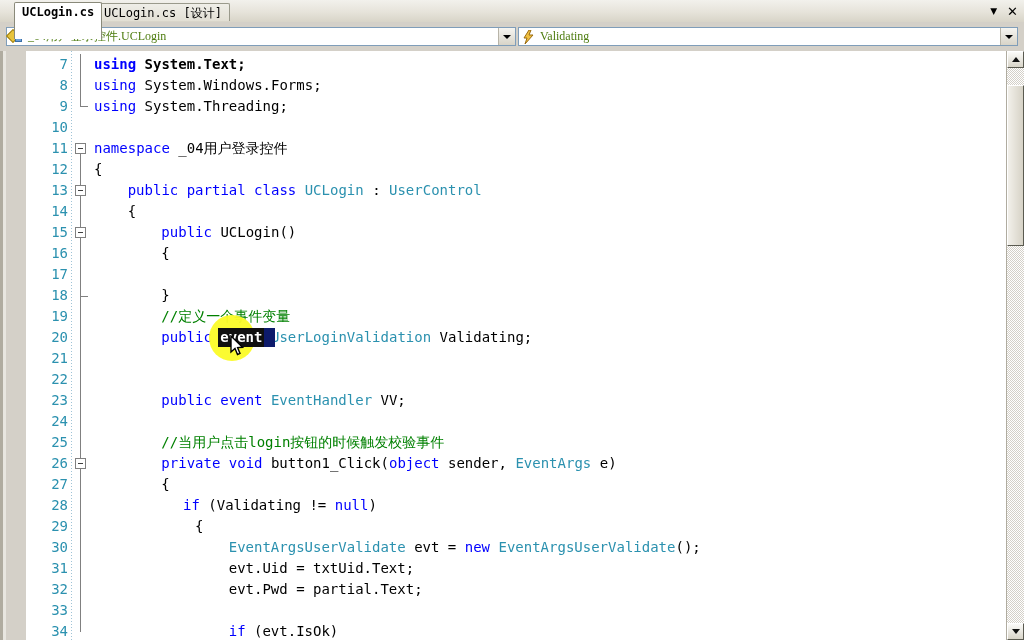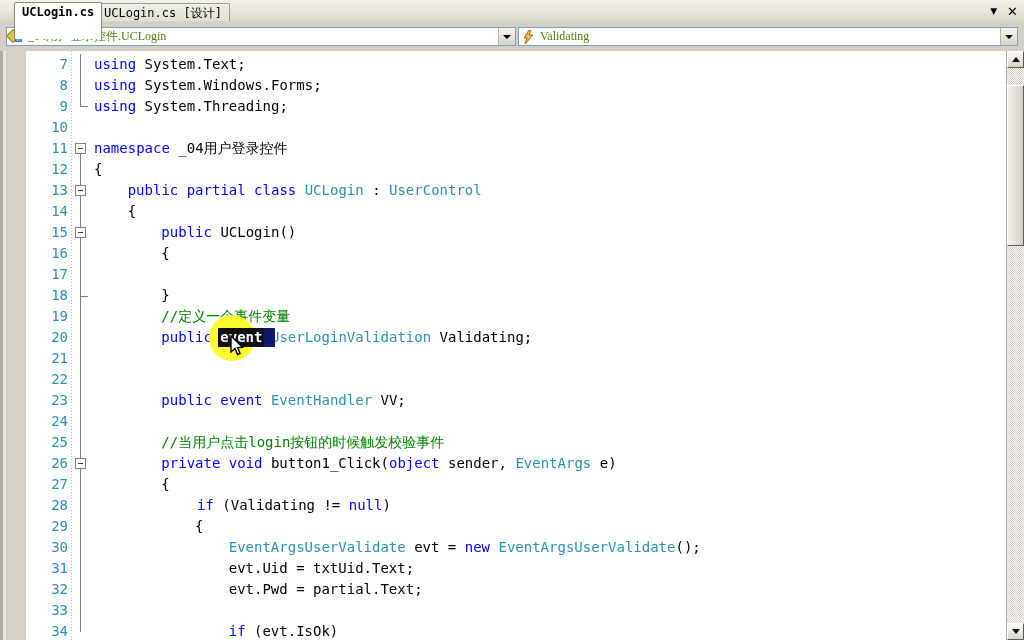--- a/index.html
+++ b/index.html
@@ -246,41 +246,41 @@
         <div class="fline" style="top: 182px; height: 63px;"></div>
         <div class="fline" style="top: 413px; height: 168px;"></div>
         <div class="fend" style="top: 245px;"></div>
         <div class="fbox" style="top: 92px;"></div>
         <div class="fbox" style="top: 134px;"></div>
         <div class="fbox" style="top: 176px;"></div>
         <div class="fbox" style="top: 407px;"></div>
       </div>
 
     <div class="code" id="code">
-        <div class="cl" style="top: 3px; left: 0px;"><span class="kw">using </span><span class="pl">System.Text;</span></div>
+        <div class="cl" style="top: 3px; left: 0px; font-weight: bold;"><span class="kw">using </span><span class="pl">System.Text;</span></div>
         <div class="cl" style="top: 24px; left: 0px;"><span class="kw">using </span><span class="pl">System.Windows.Forms;</span></div>
         <div class="cl" style="top: 45px; left: 0px;"><span class="kw">using </span><span class="pl">System.Threading;</span></div>
         <div class="cl" style="top: 66px; left: 0px;"></div>
         <div class="cl" style="top: 87px; left: 0px;"><span class="kw">namespace </span><span class="pl">_04用户登录控件</span></div>
         <div class="cl" style="top: 108px; left: 0px;"><span class="pl">{</span></div>
         <div class="cl" style="top: 129px; left: 33.68px;"><span class="kw">public partial class </span><span class="ty">UCLogin </span><span class="pl">: </span><span class="ty">UserControl</span></div>
         <div class="cl" style="top: 150px; left: 33.68px;"><span class="pl">{</span></div>
         <div class="cl" style="top: 171px; left: 67.36px;"><span class="kw">public </span><span class="pl">UCLogin()</span></div>
         <div class="cl" style="top: 192px; left: 67.36px;"><span class="pl">{</span></div>
         <div class="cl" style="top: 234px; left: 67.36px;"><span class="pl">}</span></div>
         <div class="cl" style="top: 255px; left: 67.36px;"><span class="cm">//定义一个事件变量</span></div>
         <div class="cl" style="top: 276px; left: 67.36px;"><span class="kw">public </span><span class="kw">event </span><span class="ty">UserLoginValidation </span><span class="pl">Validating;</span></div>
         <div class="cl" style="top: 297px; left: 0px;"></div>
         <div class="cl" style="top: 318px; left: 0px;"></div>
         <div class="cl" style="top: 339px; left: 67.36px;"><span class="kw">public event </span><span class="ty">EventHandler </span><span class="pl">VV;</span></div>
         <div class="cl" style="top: 360px; left: 0px;"></div>
         <div class="cl" style="top: 381px; left: 67.36px;"><span class="cm">//当用户点击login按钮的时候触发校验事件</span></div>
         <div class="cl" style="top: 402px; left: 67.36px;"><span class="kw">private void </span><span class="pl">button1_Click(</span><span class="kw">object </span><span class="pl">sender, </span><span class="ty">EventArgs </span><span class="pl">e)</span></div>
         <div class="cl" style="top: 423px; left: 67.36px;"><span class="pl">{</span></div>
-        <div class="cl" style="top: 444px; left: 103px;"><span class="kw">if </span><span class="pl">(Validating != </span><span class="kw">null</span><span class="pl">)</span></div>
+        <div class="cl" style="top: 444px; left: 89px;"><span class="kw">if </span><span class="pl">(Validating != </span><span class="kw">null</span><span class="pl">)</span></div>
         <div class="cl" style="top: 465px; left: 101.04px;"><span class="pl">{</span></div>
         <div class="cl" style="top: 486px; left: 134.72px;"><span class="ty">EventArgsUserValidate </span><span class="pl">evt = </span><span class="kw">new </span><span class="ty">EventArgsUserValidate</span><span class="pl">();</span></div>
         <div class="cl" style="top: 507px; left: 134.72px;"><span class="pl">evt.Uid = txtUid.Text;</span></div>
         <div class="cl" style="top: 528px; left: 134.72px;"><span class="pl">evt.Pwd = partial.Text;</span></div>
         <div class="cl" style="top: 570px; left: 134.72px;"><span class="kw">if </span><span class="pl">(evt.IsOk)</span></div>
       </div>
   <div class="click-halo" style="left: 209.3px; top: 264px;"></div>
       <div class="sel-blk" style="left: 218.3px; top: 277px; width: 46.1px;"></div>
       <div class="sel-blk2" style="left: 264.4px; top: 277px; width: 10.42px;"></div>
       <div class="sel-text" style="left: 220.3px; top: 277px;">event</div>

